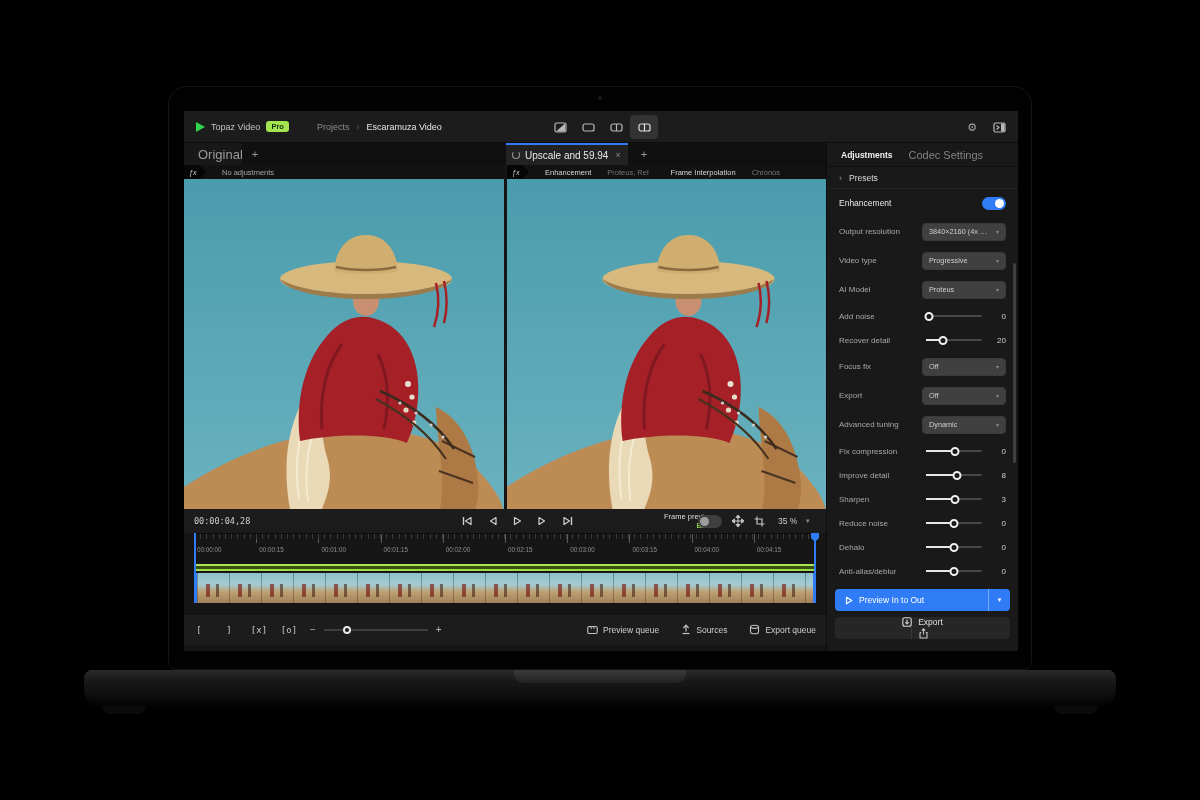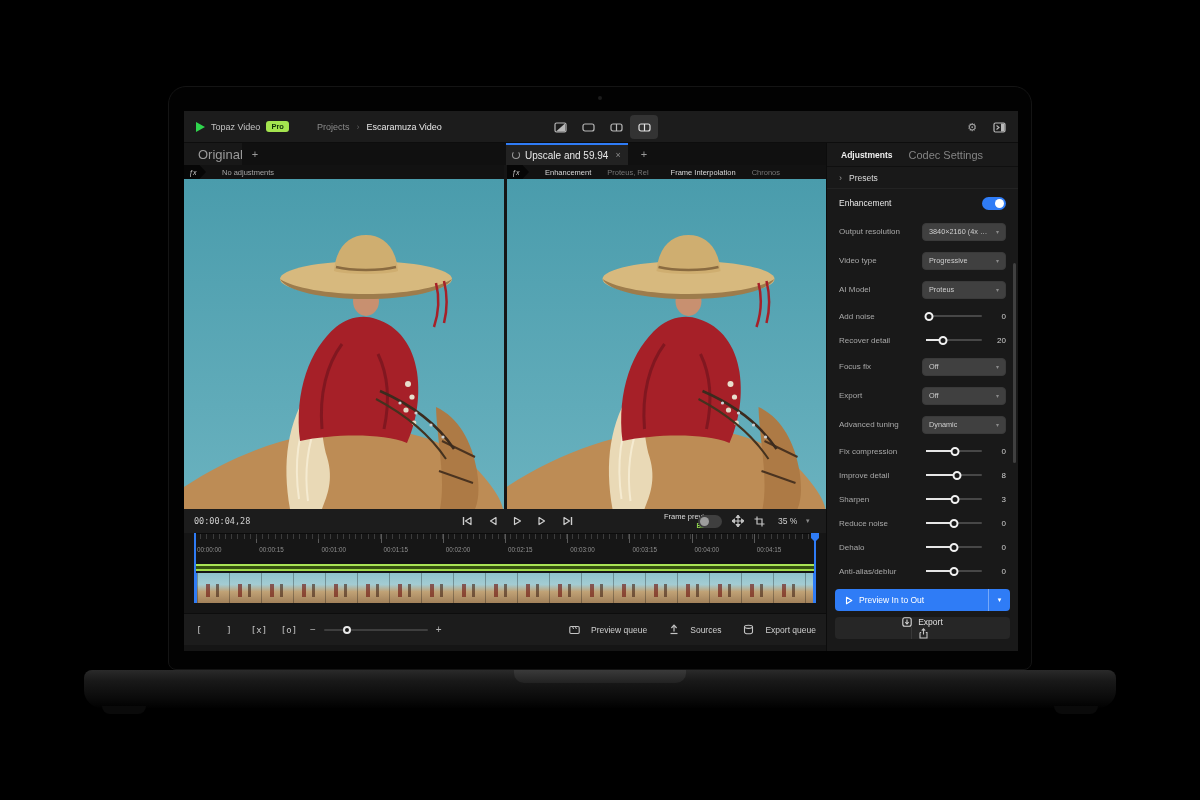--- a/index.html
+++ b/index.html
@@ -119,21 +119,21 @@
   .toolbar { position:absolute; left:0; bottom:6px; width:642px; height:32px; background:#1c1c1c;
     border-top:1px solid #0d0d0d; display:flex; align-items:center; }
   .mk { font-family:"DejaVu Sans Mono", monospace; font-size:9px; color:#c8c8c8; width:30px; text-align:center; }
   .zoomctl { display:flex; align-items:center; gap:8px; margin-left:6px; }
   .zminus,.zplus { font-size:10px; color:#b5b5b5; }
   .ztrack { position:relative; width:104px; height:8px; }
   .ztrack .bar { position:absolute; top:3px; left:0; right:0; height:2px; background:#3e3e3e; border-radius:1px; }
   .ztrack .zknob { position:absolute; top:0; left:18%; width:8px; height:8px; border-radius:50%;
     background:#191919; border:2px solid #e8e8e8; }
   .tb-right { position:absolute; right:10px; display:flex; align-items:center; gap:22px; }
-  .tb-item { display:flex; align-items:center; gap:11px; font-size:8.5px; color:#cfcfcf;justify-content:space-between; }
+  .tb-item { display:flex; align-items:center; gap:5px; font-size:8.5px; color:#cfcfcf;justify-content:space-between; }
 
   
   .rpanel { position:absolute; left:642px; top:32px; width:192px; height:508px; background:#191919;
     border-left:1px solid #0c0c0c; }
   .ptabs { display:flex; gap:16px; align-items:center; height:24px; padding-left:14px;
     border-bottom:1px solid #0f0f0f; }
   .ptab-active { font-size:8.5px; color:#f0f0f0; font-weight:bold; }
   .ptab { font-size:11px; color:#848484; }
   .presets { display:flex; align-items:center; gap:7px; height:22px; padding-left:12px;
     border-bottom:1px solid #232323; }

